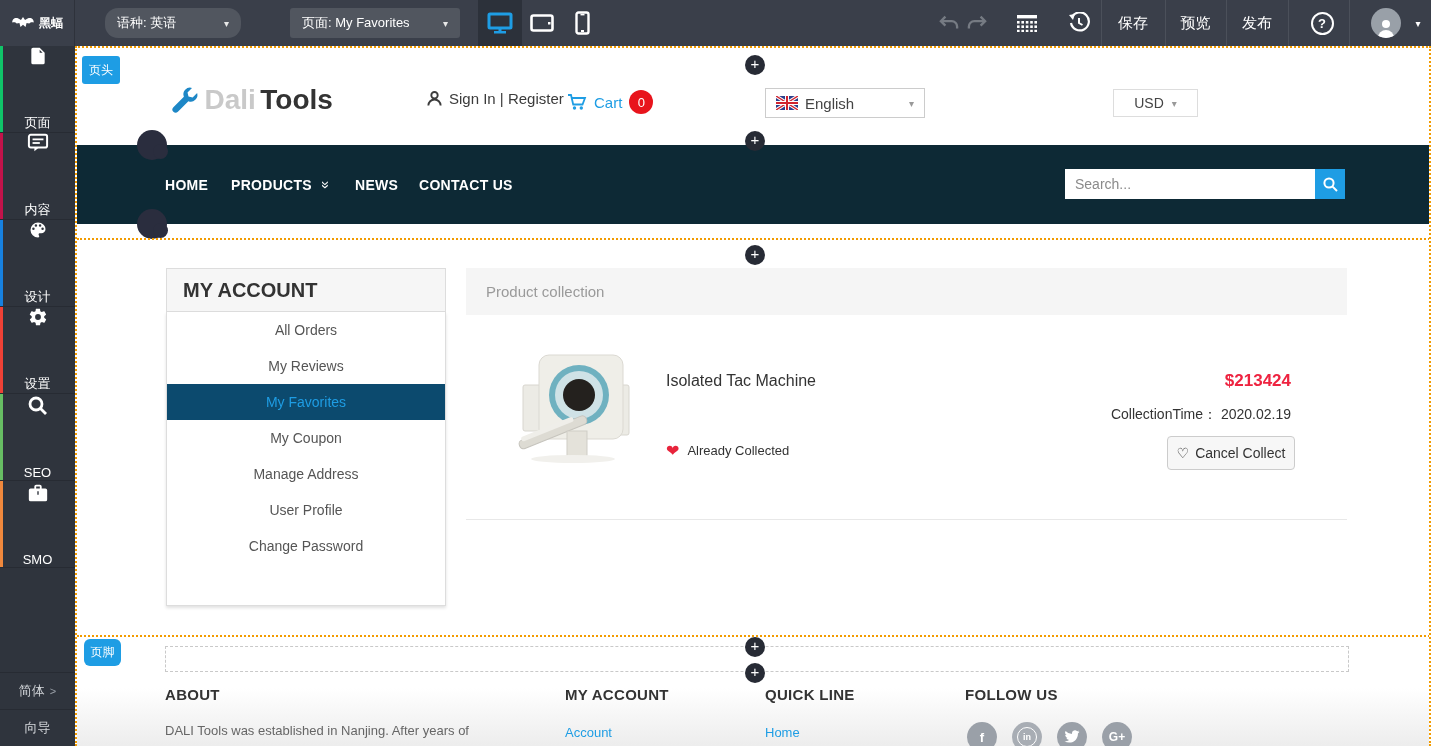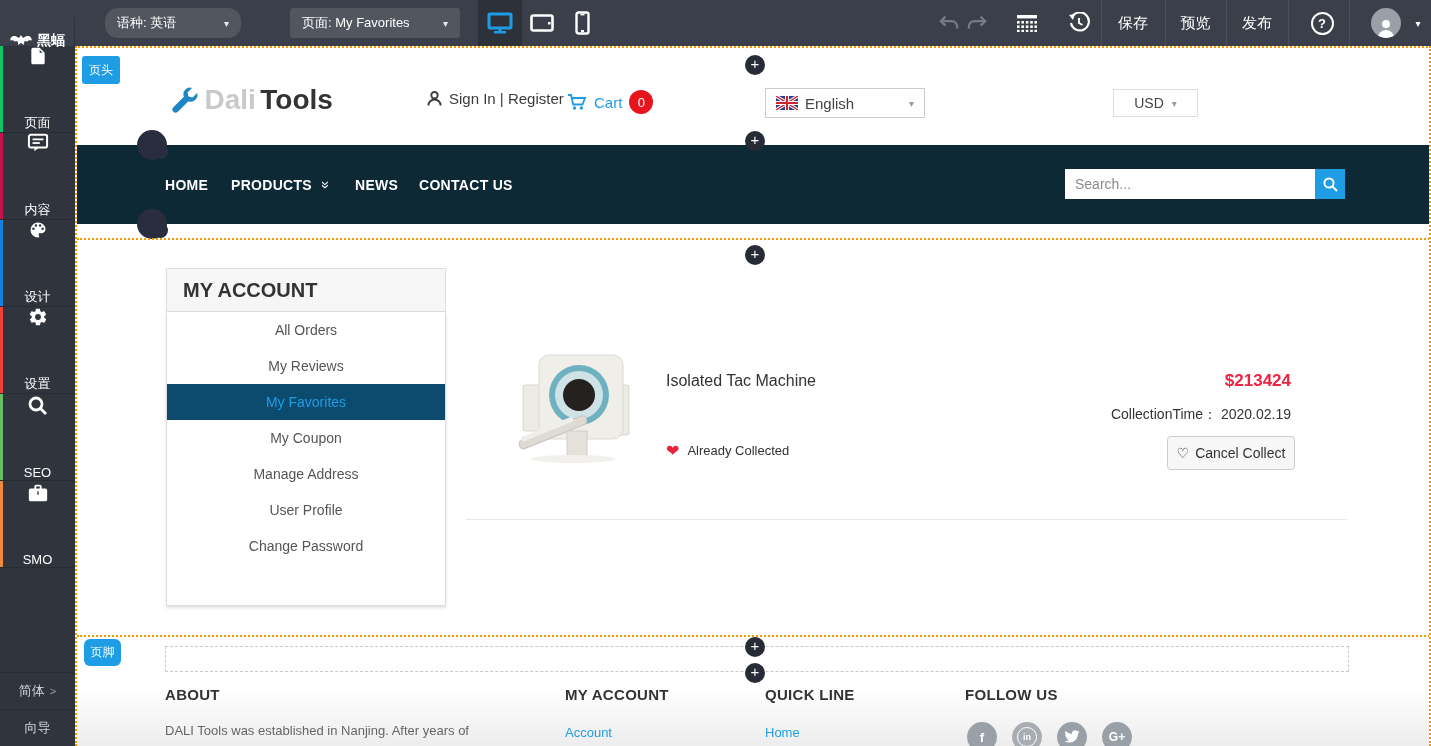--- a/index.html
+++ b/index.html
@@ -2,21 +2,21 @@
 <html><head>
 <meta charset="utf-8">
 <style>
   * { margin:0; padding:0; box-sizing:border-box; }
   html,body { width:1431px; height:746px; overflow:hidden; background:#fff;
     font-family:"Liberation Sans", sans-serif; }
   .abs { position:absolute; }
 
   
   .topbar { position:absolute; left:0; top:0; width:1431px; height:46px; background:#3a3f4a; z-index:30; }
-  .brand { position:absolute; left:0; top:0; width:75px; height:46px; display:flex; align-items:center; justify-content:center; gap:4px; border-right:1px solid #2e323b; color:#fff; font-size:14px; font-weight:bold;margin-top:18px; }
+  .brand { position:absolute; left:0; top:0; width:75px; height:46px; display:flex; align-items:center; justify-content:center; gap:4px; border-right:1px solid #2e323b; color:#fff; font-size:12px; font-weight:bold; }
   .tb-dd { position:absolute; top:8px; height:30px; background:#51565f; border-radius:3px; color:#fff; font-size:13px; display:flex; align-items:center; padding:0 12px; cursor:pointer; }
   .tb-dd .caret { margin-left:auto; font-size:10px; color:#e8e8e8; }
   .dd-lang { left:105px; width:136px;border-radius:13px; }
   .dd-page { left:290px; width:170px; }
   .dev-cell { position:absolute; top:0; height:46px; width:44px; display:flex; align-items:center; justify-content:center; }
   .dev-active { background:#2c313a; }
   .tb-icon { position:absolute; top:0; height:46px; display:flex; align-items:center; justify-content:center; }
   .tb-sep { position:absolute; top:0; width:1px; height:46px; background:#4b505a; }
   .tb-btn { position:absolute; top:0; height:46px; color:#fff; font-size:15px; display:flex; align-items:center; justify-content:center; cursor:pointer; }
   .help-circle { width:23px; height:23px; border:2px solid #fff; border-radius:50%; color:#fff; font-size:13px; font-weight:bold; display:flex; align-items:center; justify-content:center; }
@@ -337,20 +337,21 @@
   <div class="acc-list">
     <div class="acc-item">All Orders</div>
     <div class="acc-item">My Reviews</div>
     <div class="acc-item active">My Favorites</div>
     <div class="acc-item">My Coupon</div>
     <div class="acc-item">Manage Address</div>
     <div class="acc-item">User Profile</div>
     <div class="acc-item">Change Password</div>
   </div>
 
+  <div class="coll-bar">Product collection</div>
 
   <div class="prod-img">
     <svg width="120" height="118" viewBox="0 0 120 118">
       <rect x="8" y="38" width="18" height="46" rx="2" fill="#ecebe5" stroke="#d8d6cf"></rect>
       <rect x="98" y="38" width="16" height="50" rx="2" fill="#ecebe5" stroke="#d8d6cf"></rect>
       <rect x="24" y="8" width="84" height="84" rx="10" fill="#efeee8" stroke="#dbd9d2"></rect>
       <circle cx="64" cy="48" r="30" fill="#6fb1c0"></circle>
       <circle cx="64" cy="48" r="24" fill="#cfe2e6"></circle>
       <circle cx="64" cy="48" r="16" fill="#24211e"></circle>
       <g transform="rotate(-22 40 85)">

